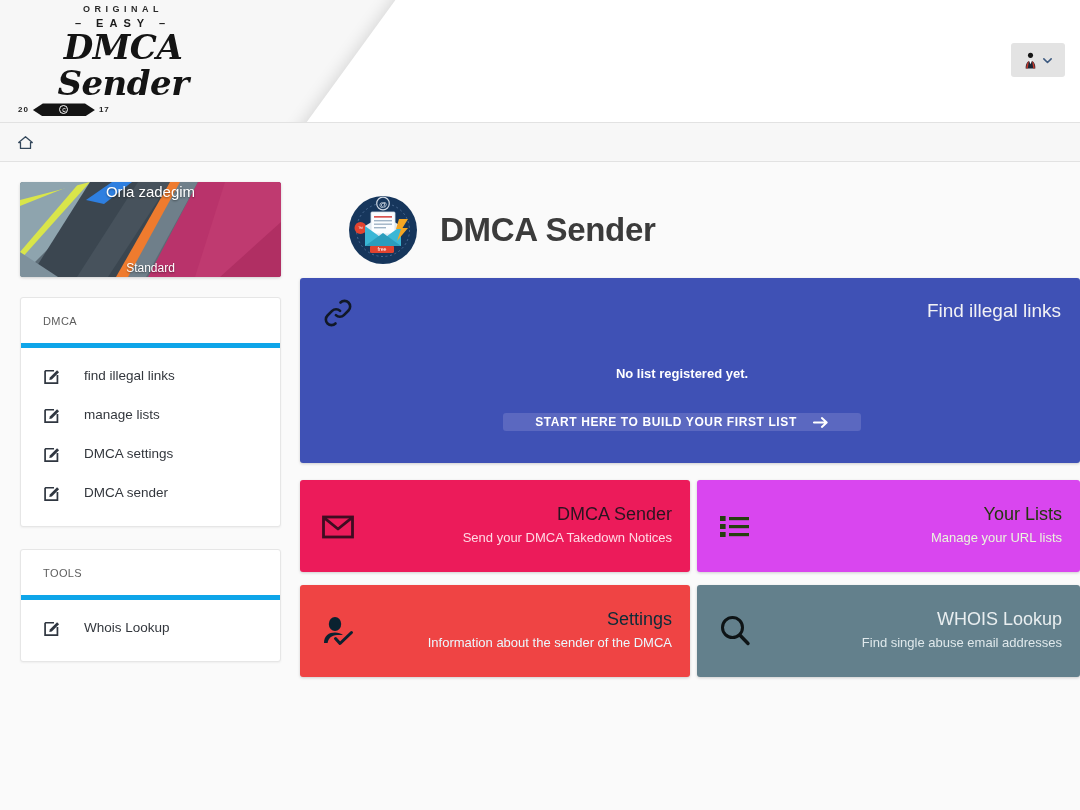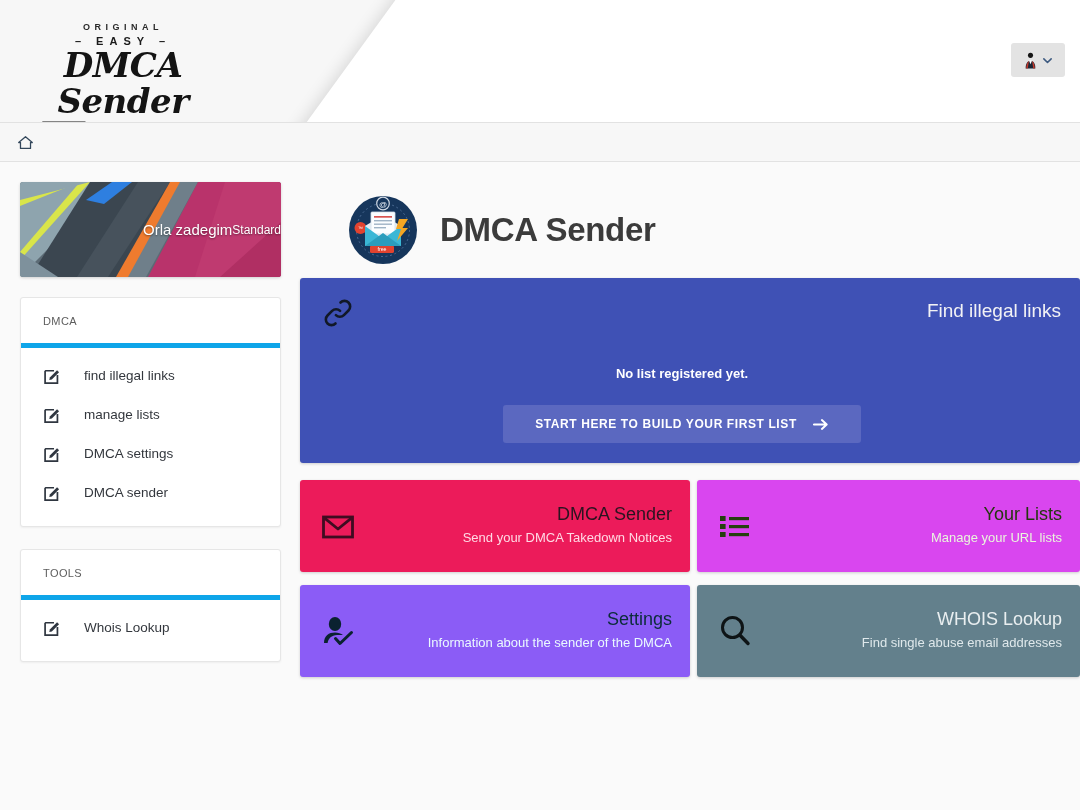--- a/index.html
+++ b/index.html
@@ -26,21 +26,21 @@
     box-shadow: -7px 0 14px -4px rgba(0,0,0,0.13);
   }
   .header-inner {
     position: relative;
     height: 100%;
   }
 
   
   .logo {
     position: absolute;
-    left: 18px; top: 22px;
+    left: 18px; top: 4px;
     width: 210px;
     text-align: center;
     color: #1b1b1b;
   }
   .logo-original {
     font-size: 9px; letter-spacing: 4.5px;
     font-weight: 700; color: #2a2a2a;
     margin-bottom: 3px;
   }
   .logo-easy {
@@ -108,22 +108,22 @@
   .profile-card {
     width: 261px; height: 95px;
     border-radius: 3px;
     overflow: hidden;
     position: relative;
     box-shadow: 0 1px 3px rgba(0,0,0,0.17);
   }
   .profile-card svg { position: absolute; inset: 0; width: 100%; height: 100%; }
   .profile-text {
     position: absolute; inset: 0;
-    display: flex; flex-direction: row;
-    align-items: center; justify-content: flex-end;
+    display: flex; flex-direction: column;
+    align-items: center; justify-content: space-between;
     color: #fff;
   }
   .profile-name { font-size: 15px; line-height: 20px; text-shadow: 0 1px 2px rgba(0,0,0,.45); }
   .profile-plan { font-size: 12px; line-height: 18px; text-shadow: 0 1px 2px rgba(0,0,0,.45); }
 
   .menu-card {
     width: 261px;
     background: #fff;
     border: 1px solid #e6e6e6;
     border-radius: 3px;
@@ -177,22 +177,22 @@
   .hero-title { font-size: 19px; color: #f2f2f5; line-height: 26px; }
   .hero-sub { font-size: 13px; color: #ced2ea; line-height: 22px; }
   .hero-center {
     position: absolute; left: 0; right: 16px; top: 88px;
     text-align: center;
   }
   .hero-empty { font-size: 13px; font-weight: 700; color: #fff; }
   .hero-btn {
     display: inline-flex; align-items: center; justify-content: center;
     gap: 16px;
-    margin-top: 24px;
-    height: 38px;
+    margin-top: 32px;
+    height: 18px;
     padding: 0 22px;
     background: #5b68c0;
     border: none; border-radius: 3px;
     color: #fff;
     font-family: "Liberation Sans", sans-serif;
     font-size: 12px; font-weight: 700; letter-spacing: 0.6px;
     cursor: pointer;
     min-width: 358px;
   }
   .hero-btn svg { width: 16px; height: 13px; display: block; }
@@ -440,21 +440,21 @@
               <rect x="12" y="17" width="20" height="3.2" fill="#25400f"></rect>
               <rect x="12" y="25" width="20" height="3.2" fill="#25400f"></rect>
             </svg>
           </span>
           <div class="tile-texts">
             <div class="tile-title">Your Lists</div>
             <div class="tile-sub">Manage your URL lists</div>
           </div>
         </div>
 
-        <div class="tile cyan" style="background:#8b5cf6;padding-left:24px;">
+        <div class="tile cyan" style="background:#ef4444;padding-left:24px;">
           <span class="tile-icon">
             <svg viewBox="0 0 36 36">
               <ellipse cx="15" cy="11" rx="6.2" ry="7" fill="#0a2230"></ellipse>
               <path d="M4 30 C4 22.5 9 19.5 15 19.5 C18.2 19.5 21 20.4 23 22 L17 22 C11.5 22.5 8.5 25 7.6 30 Z" fill="#0a2230"></path>
               <path d="M15.5 25.5 L20 30.5 L31.5 19.5" fill="none" stroke="#0a2230" stroke-width="3" stroke-linecap="round" stroke-linejoin="round"></path>
             </svg>
           </span>
           <div class="tile-texts">
             <div class="tile-title">Settings</div>
             <div class="tile-sub">Information about the sender of the DMCA</div>

